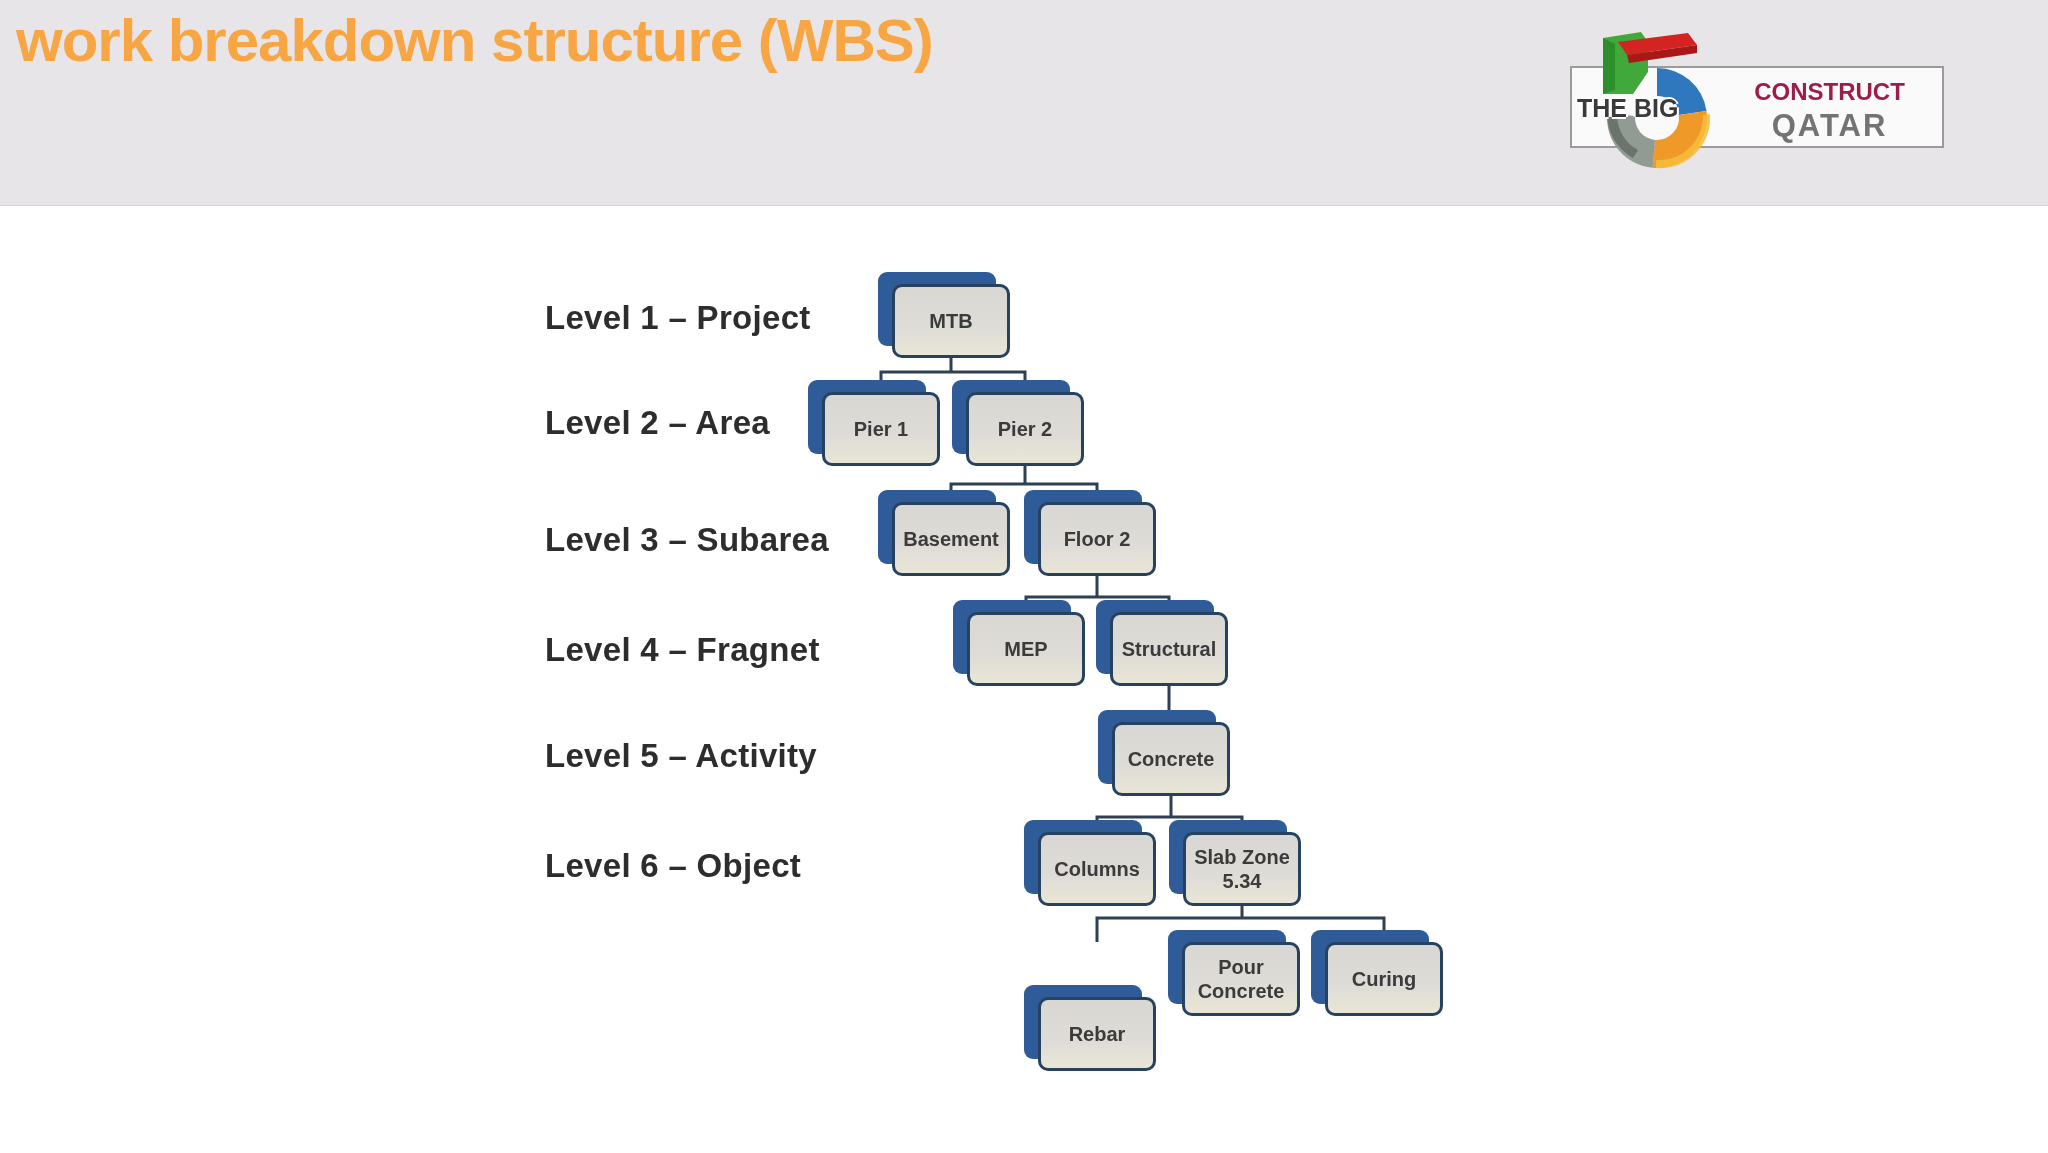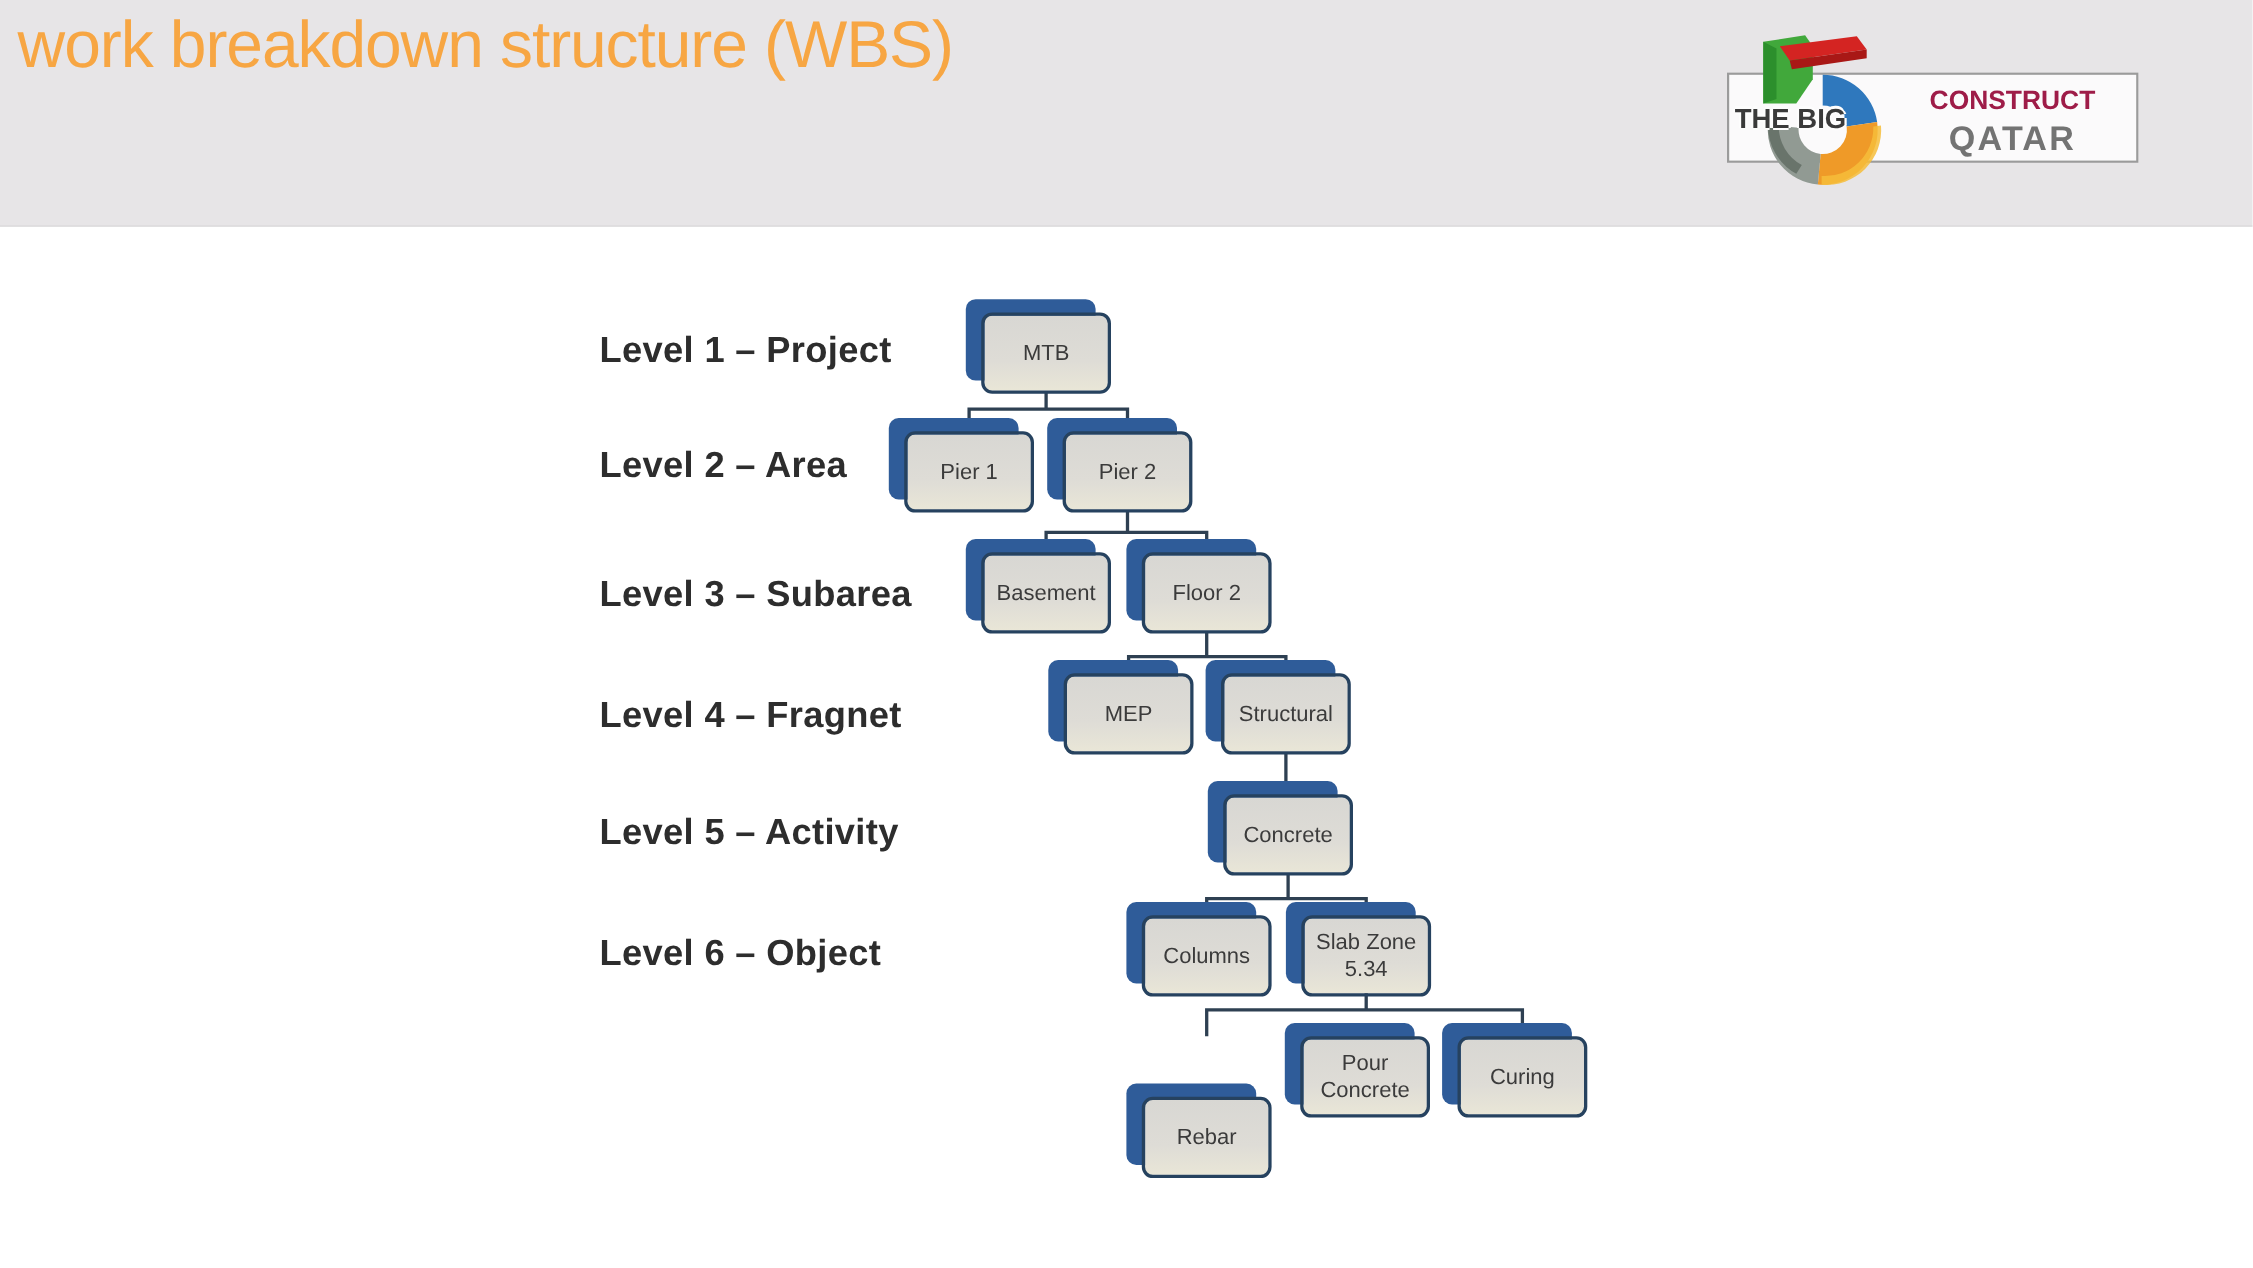--- a/index.html
+++ b/index.html
@@ -7,21 +7,21 @@
     position:relative;width:2048px;height:1153px;overflow:hidden;
     font-family:"Liberation Sans","DejaVu Sans",sans-serif;background:#ffffff;
   }
   
   .header{
     position:absolute;left:0;top:0;width:2048px;height:205px;
     background:#e7e5e7;border-bottom:1px solid #d8d6d8;
   }
   .page-title{
     position:absolute;left:16px;top:6px;margin:0;
-    font-size:60px;font-weight:normal;letter-spacing:-1px;color:#f7a643;
+    font-size:60px;font-weight:bold;letter-spacing:-1px;color:#f7a643;
     white-space:nowrap;
   }
   
   .logo-box{
     position:absolute;left:1570px;top:66px;width:374px;height:82px;
     background:#fbfafb;border:2px solid #9b9b9b;box-sizing:border-box;
   }
   .logo-5{position:absolute;left:1593px;top:28px;width:128px;height:152px;}
   .logo-thebig{
     position:absolute;left:1577px;top:94px;width:110px;
@@ -36,21 +36,21 @@
   .logo-qatar{
     position:absolute;left:1727px;top:108px;width:205px;text-align:center;
     font-size:31px;font-weight:700;color:#737373;letter-spacing:2px;white-space:nowrap;
   }
   
   .level-label{
     position:absolute;left:545px;height:36px;line-height:36px;
     font-size:33px;font-weight:600;color:#2d2d2d;letter-spacing:0.3px;white-space:nowrap;
   }
   .connectors{position:absolute;left:0;top:0;width:2048px;height:1153px;z-index:1;}
-  .node{position:absolute;width:118px;height:74px;z-index:2;}
+  .node{position:absolute;width:118px;height:74px;z-index:2;font-weight:bold;}
   .node-shadow{
     position:absolute;left:-14px;top:-12px;width:118px;height:74px;
     background:#2f5c99;border-radius:9px;
   }
   .node-front{
     position:absolute;left:0;top:0;width:118px;height:74px;box-sizing:border-box;
     background:linear-gradient(180deg,#d8d7d3 0%,#dedcd6 60%,#e9e6d7 100%);
     border:3px solid #26425f;border-radius:10px;
     display:flex;align-items:center;justify-content:center;text-align:center;
     font-size:20px;line-height:24px;color:#3b3b3b;padding:0 4px;

